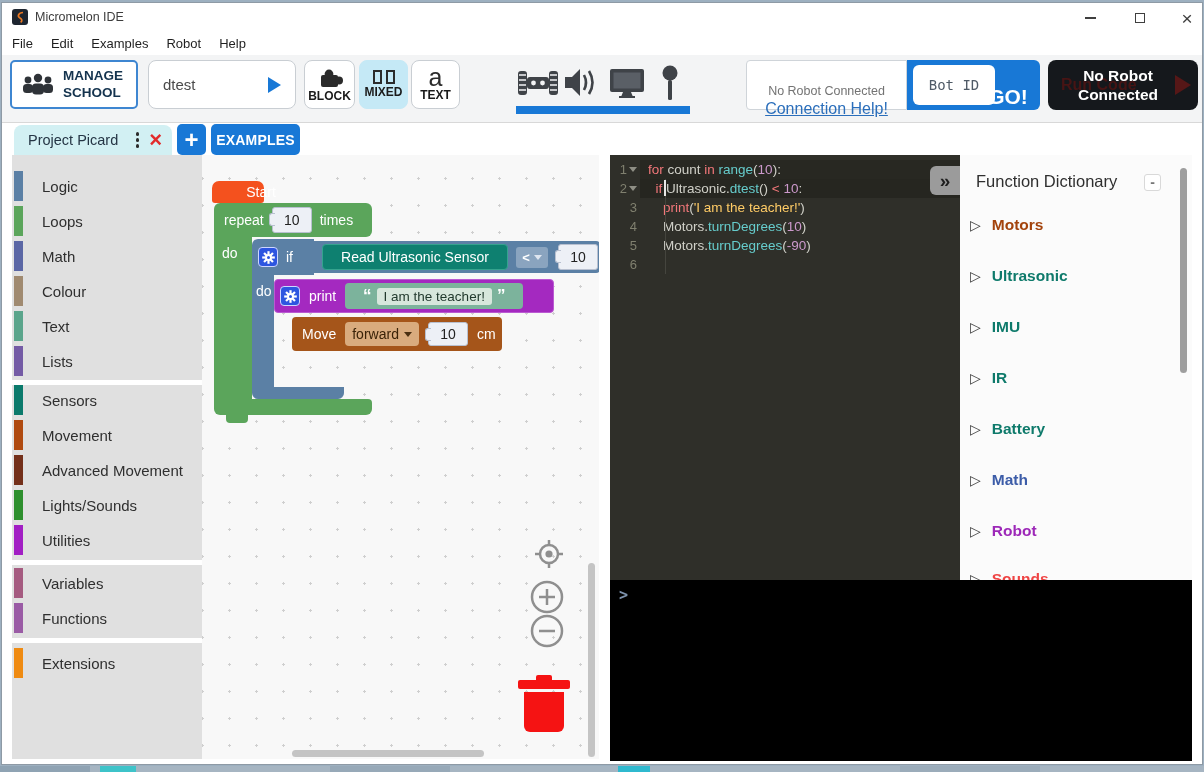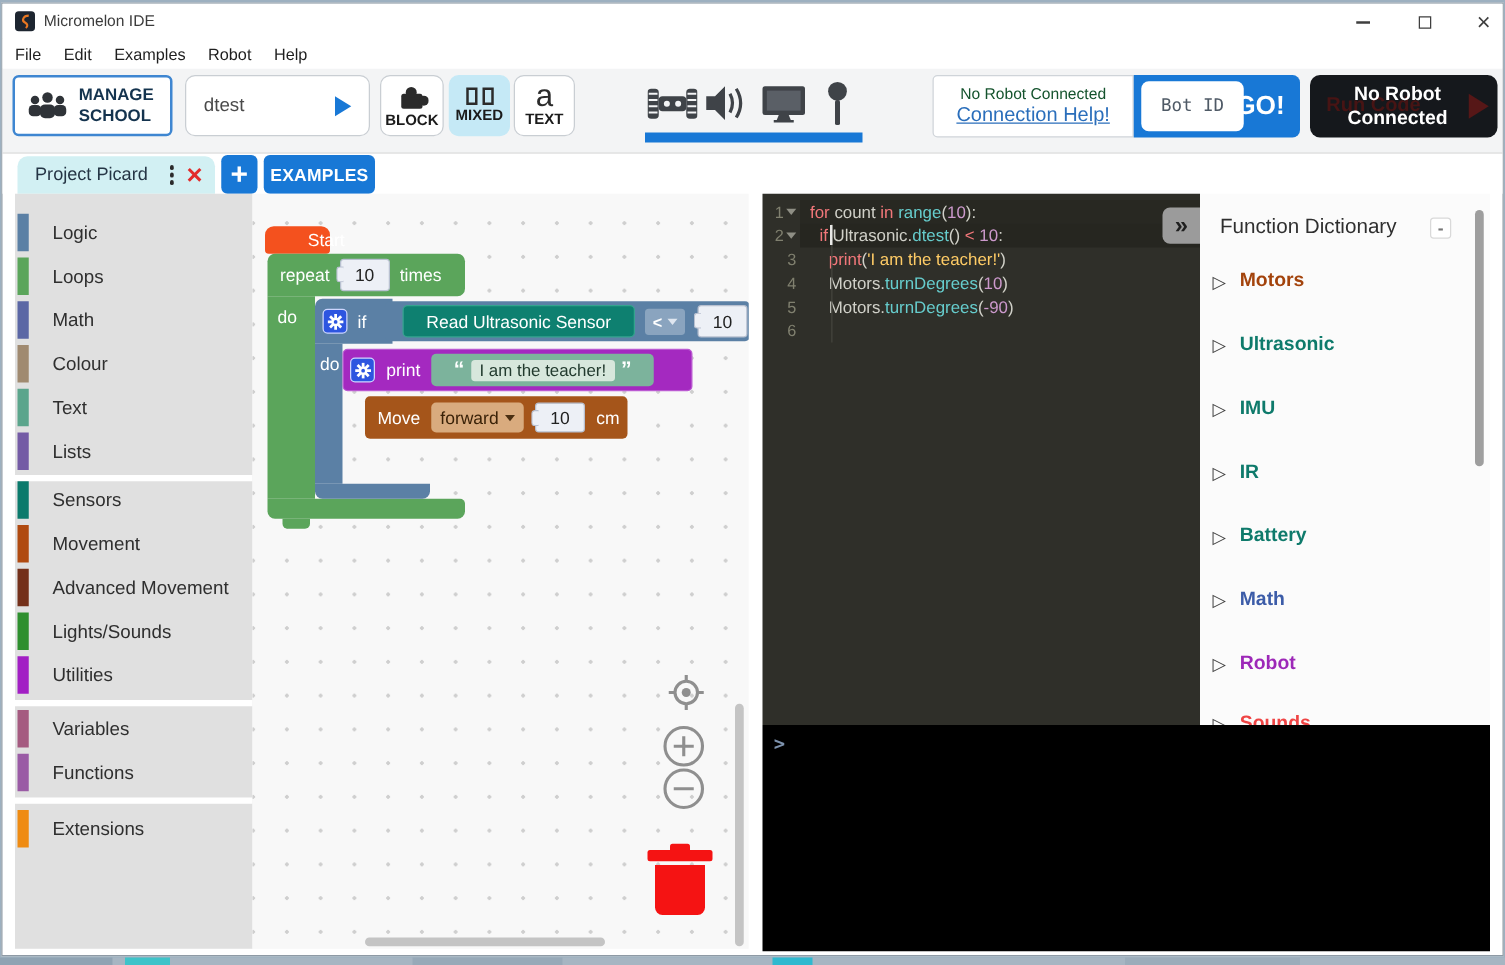--- a/index.html
+++ b/index.html
@@ -29,25 +29,25 @@
   .tri-right { width:0; height:0; border-top:8px solid transparent; border-bottom:8px solid transparent; border-left:13px solid #1878d6; }
   .mode-btn { position:absolute; top:5px; height:49px; background:#fff; border:1.5px solid #c9ced3; border-radius:8px; display:flex; flex-direction:column; align-items:center; justify-content:center; gap:1px; }
   .mode-btn .lbl { font-weight:bold; font-size:12px; color:#1b1b1b; }
   .mode-active { background:#c5e9f6; border-color:#c5e9f6; }
   .mixed-ic { display:flex; gap:4px; }
   .mixed-ic i { display:block; width:9px; height:14px; border:2.5px solid #2b2b2b; }
   .text-a { font-size:25px; line-height:20px; color:#2b2b2b; }
   .tb-icon { position:absolute; top:10px; }
   .mode-underline { position:absolute; left:514px; top:51px; width:174px; height:8px; background:#1878d6; }
   .conn-box { position:absolute; left:744px; top:5px; width:161px; height:50px; background:#fff; border:1px solid #cfd4d9; border-radius:4px 0 0 4px; text-align:center; padding-top:7px; }
-  .conn-status { font-size:12.5px; color:#14532d; }
+  .conn-status { font-size:12.5px; color:#737373;margin-top:16px; }
   .conn-help { font-size:16px; color:#2a6ebb; text-decoration:underline; margin-top:2px; display:inline-block; }
   .go-wrap { position:absolute; left:905px; top:5px; width:133px; height:50px; background:#1878d6; border-radius:0 6px 6px 0; }
   .bot-input { position:absolute; left:6px; top:5px; width:82px; height:40px; background:#fff; border-radius:6px; display:flex; align-items:center; justify-content:center; font-family:"DejaVu Sans Mono", monospace; font-size:14px; color:#4f5a66; }
-  .go-lbl { position:absolute; left:72px; top:0; width:58px; height:50px; display:flex; align-items:center; justify-content:center; color:#fff; font-weight:bold; font-size:21px; }
+  .go-lbl { position:absolute; left:72px; top:12px; width:58px; height:50px; display:flex; align-items:center; justify-content:center; color:#fff; font-weight:bold; font-size:21px; }
   .run-btn { position:absolute; left:1046px; top:5px; width:150px; height:50px; background:#15181c; border-radius:8px; overflow:hidden; }
   .run-behind { position:absolute; left:13px; top:16px; font-weight:bold; font-size:16px; color:#471414; }
   .run-tri { position:absolute; right:7px; top:15px; width:0; height:0; border-top:10px solid transparent; border-bottom:10px solid transparent; border-left:16px solid #561717; }
   .run-front { position:absolute; left:0; top:7px; width:140px; text-align:center; color:#fff; font-weight:bold; font-size:15.5px; line-height:1.2; }
 
   
   .tabrow { position:absolute; left:0; top:120px; width:100%; height:32px; background:#fff; }
   .proj-tab { position:absolute; left:12px; top:2px; width:158px; height:30px; background:#d2f0f3; border-radius:8px 8px 0 0; display:flex; align-items:center; padding:0 10px 0 14px; }
   .proj-tab .name { font-size:14.5px; color:#253545; flex:1; }
   .kebab { display:flex; flex-direction:column; gap:2.5px; margin-right:10px; }

